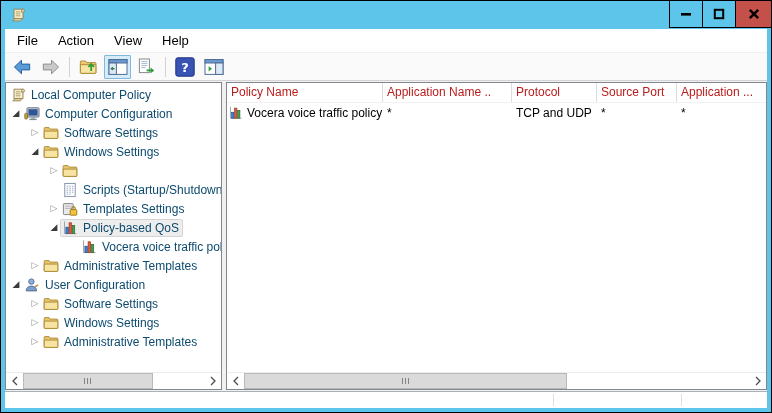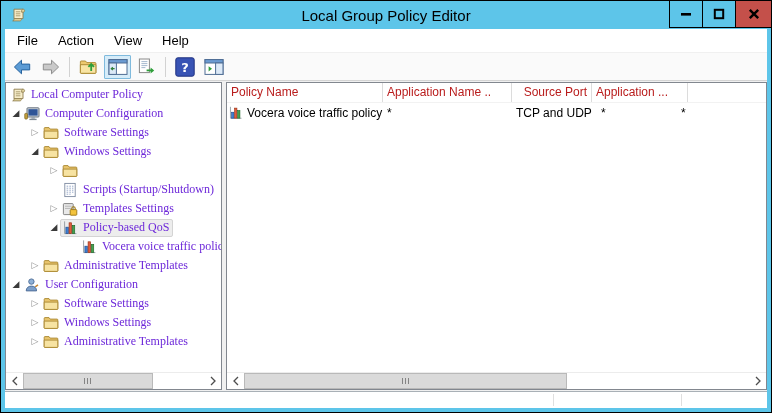--- a/index.html
+++ b/index.html
@@ -38,21 +38,21 @@
   .pane-body{flex:1;overflow:hidden;position:relative;}
   
   .tree{padding-top:2px;font-size:12px;white-space:nowrap;}
   .tree-row{height:19px;display:flex;align-items:center;}
   .expander{width:12px;flex:0 0 12px;text-align:center;line-height:1;}
   .expander.collapsed{color:#8f8f8f;font-size:9px;}
   .expander.expanded{color:#3a3a3a;font-size:9px;}
   .tree-label-box{display:flex;align-items:center;height:18px;padding:0 3px 0 1px;border:1px solid transparent;border-radius:2px;min-width:0;}
   .tree-label-box.selected{background:#ededed;border-color:#d4d4d4;align-items:center;}
   .ticon{width:16px;height:16px;flex:0 0 16px;margin-right:5px;display:inline-flex;line-height:0;}
-  .tlabel{color:#6d28d9;font-family:Liberation Serif, serif;}
+  .tlabel{color:#0c4a6e;}
   
   .list-header{display:flex;height:20px;font-size:12px;flex:0 0 auto;color:#b91c1c;border-bottom:1px solid #f2f2f2;}
   .col{padding:2px 4px;border-right:1px solid #dcdcdc;white-space:nowrap;overflow:hidden;flex:0 0 auto;}
   .list-row{display:flex;height:19px;font-size:12px;align-items:center;color:#000;}
   .cell{padding:0 4px;white-space:nowrap;overflow:hidden;display:flex;align-items:center;flex:0 0 auto;height:100%;}
   .cell .ticon{margin-right:4px;width:15px;height:15px;flex:0 0 15px;}
   .cell.first{padding-left:1px;}
   
   .hscroll{height:17px;border-top:1px solid #ececec;display:flex;flex:0 0 auto;background:#fff;}
   .sb-btn{width:17px;flex:0 0 17px;display:flex;align-items:center;justify-content:center;background:#fff;}
@@ -75,21 +75,20 @@
 
   <div class="titlebar">
     <span class="app-icon icon">
         <svg viewBox="0 0 16 16" width="16" height="16">
           <path d="M4 2.2h9v9.4H4z" fill="#f7eecb" stroke="#8d7c4e" stroke-width="0.9"></path>
           <path d="M11.6 3.7c0-.9.7-1.5 1.5-1.5.9 0 1.5.6 1.5 1.5 0 .8-.6 1.5-1.5 1.5h-1.5z" fill="#e3d49e" stroke="#8d7c4e" stroke-width="0.8"></path>
           <path d="M4 11.6h7.4v.8c0 .8-.7 1.5-1.5 1.5H2.7c.8 0 1.3-.7 1.3-1.5z" fill="#e3d49e" stroke="#8d7c4e" stroke-width="0.8"></path>
           <path d="M5.8 4.8h4.6M5.8 6.8h4.6M5.8 8.8h4.6" stroke="#a9996a" stroke-width="0.9" fill="none"></path>
         </svg>
       </span>
-    <span class="title-text">Local Group Policy Editor</span>
     <div class="win-controls">
         <div class="win-btn">
           <span class="icon">
             <svg viewBox="0 0 12 12" width="12" height="12">
               <rect x="1" y="5" width="10" height="2.6" fill="#000"></rect>
             </svg>
           </span>
         </div>
         <div class="win-btn">
           <span class="icon">
@@ -389,21 +388,22 @@
               </span>
           </div>
         </div>
       </div>
 
       <div class="pane right">
         <div class="pane-body">
           <div class="list-header">
               <div class="col" style="width: 156px;">Policy Name</div>
               <div class="col" style="width: 129px;">Application Name ..</div>
-              <div class="col" style="width: 80px; text-align: right;">Source Port</div>
+              <div class="col" style="width: 85px;">Protocol</div>
+              <div class="col" style="width: 80px;">Source Port</div>
               <div class="col" style="width: 96px;">Application ...</div>
             </div>
           <div class="list-rows">
               <div class="list-row">
                 <div class="cell first" style="width: 156px;">
                   <span class="ticon">
                     <svg viewBox="0 0 16 16" width="16" height="16">
                       <path d="M2.6 1.4v12.2h11.8" fill="none" stroke="#9aa0a6" stroke-width="1"></path>
                       <rect x="3.9" y="7.2" width="2.4" height="6.3" fill="#3f7fd2" stroke="#1f4f92" stroke-width="0.7"></rect>
                       <rect x="7.1" y="2.8" width="2.4" height="10.7" fill="#e05b3b" stroke="#9c3317" stroke-width="0.7"></rect>

